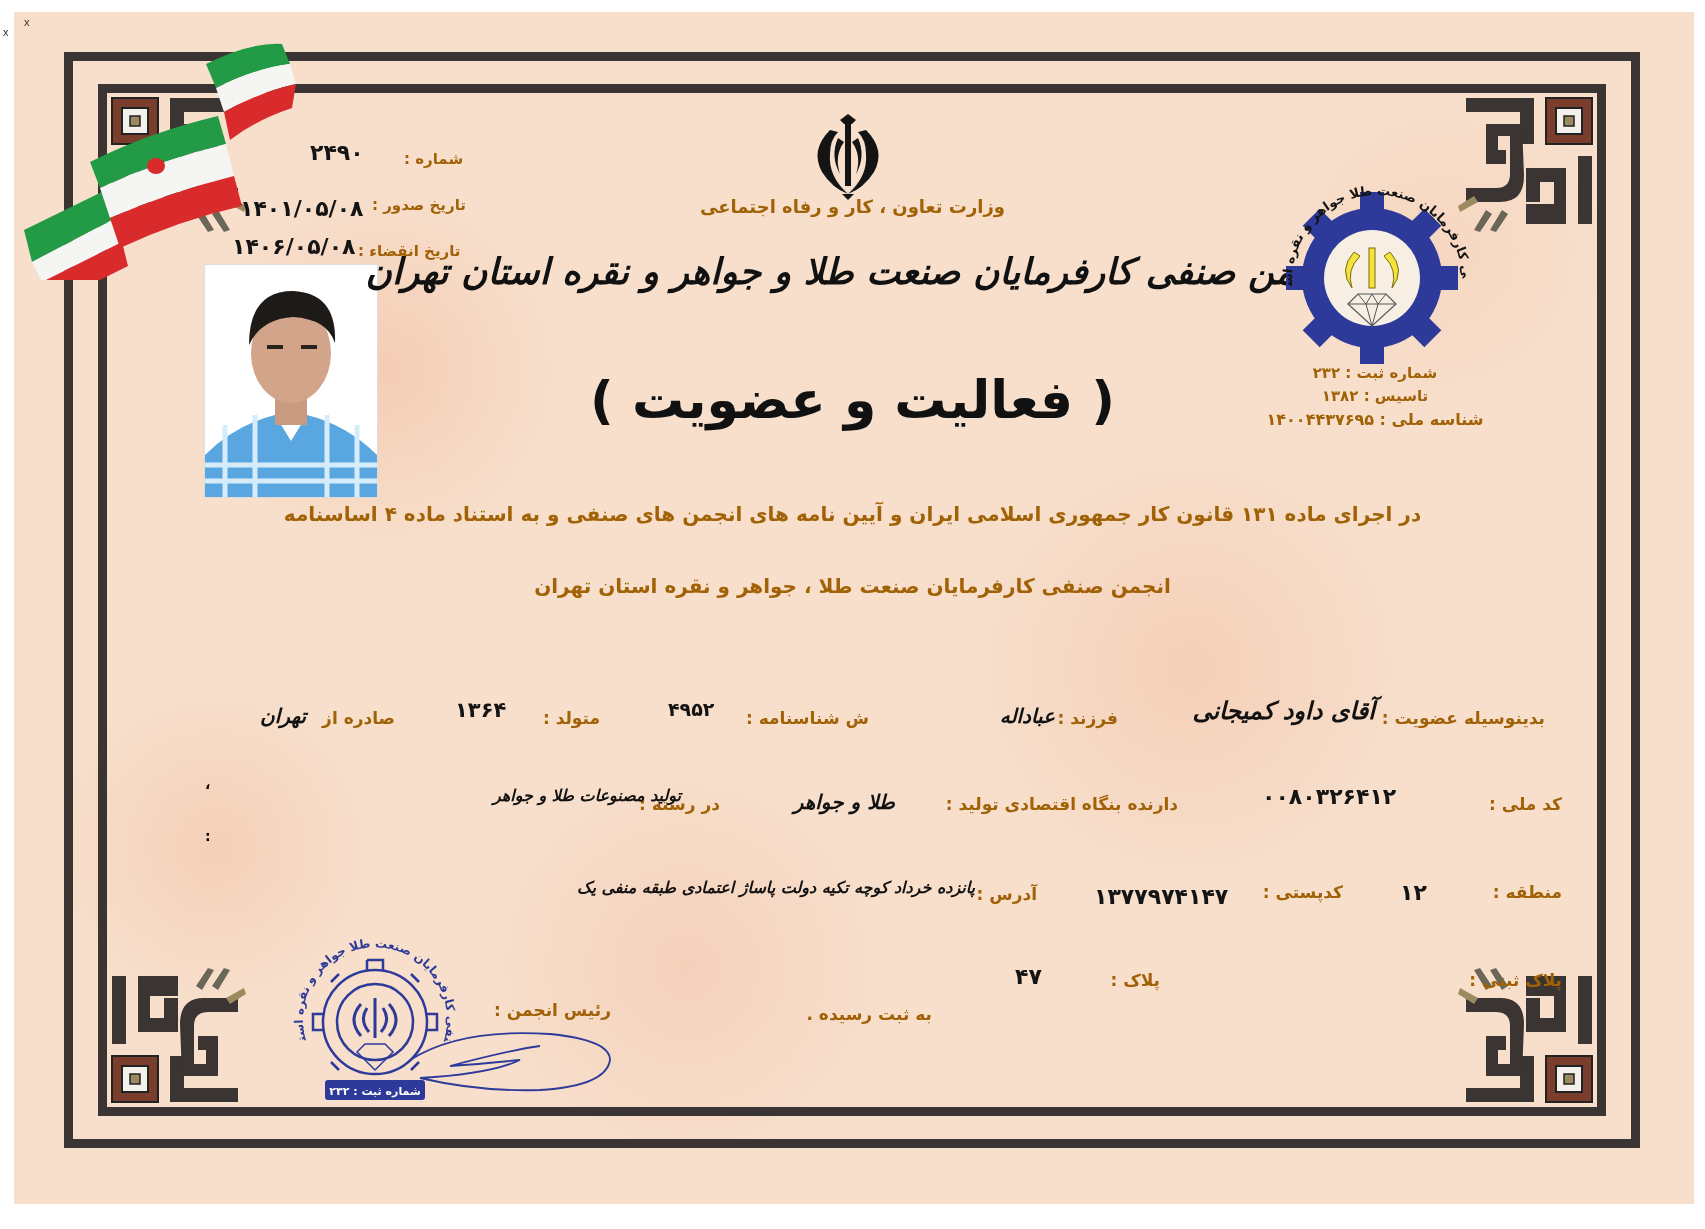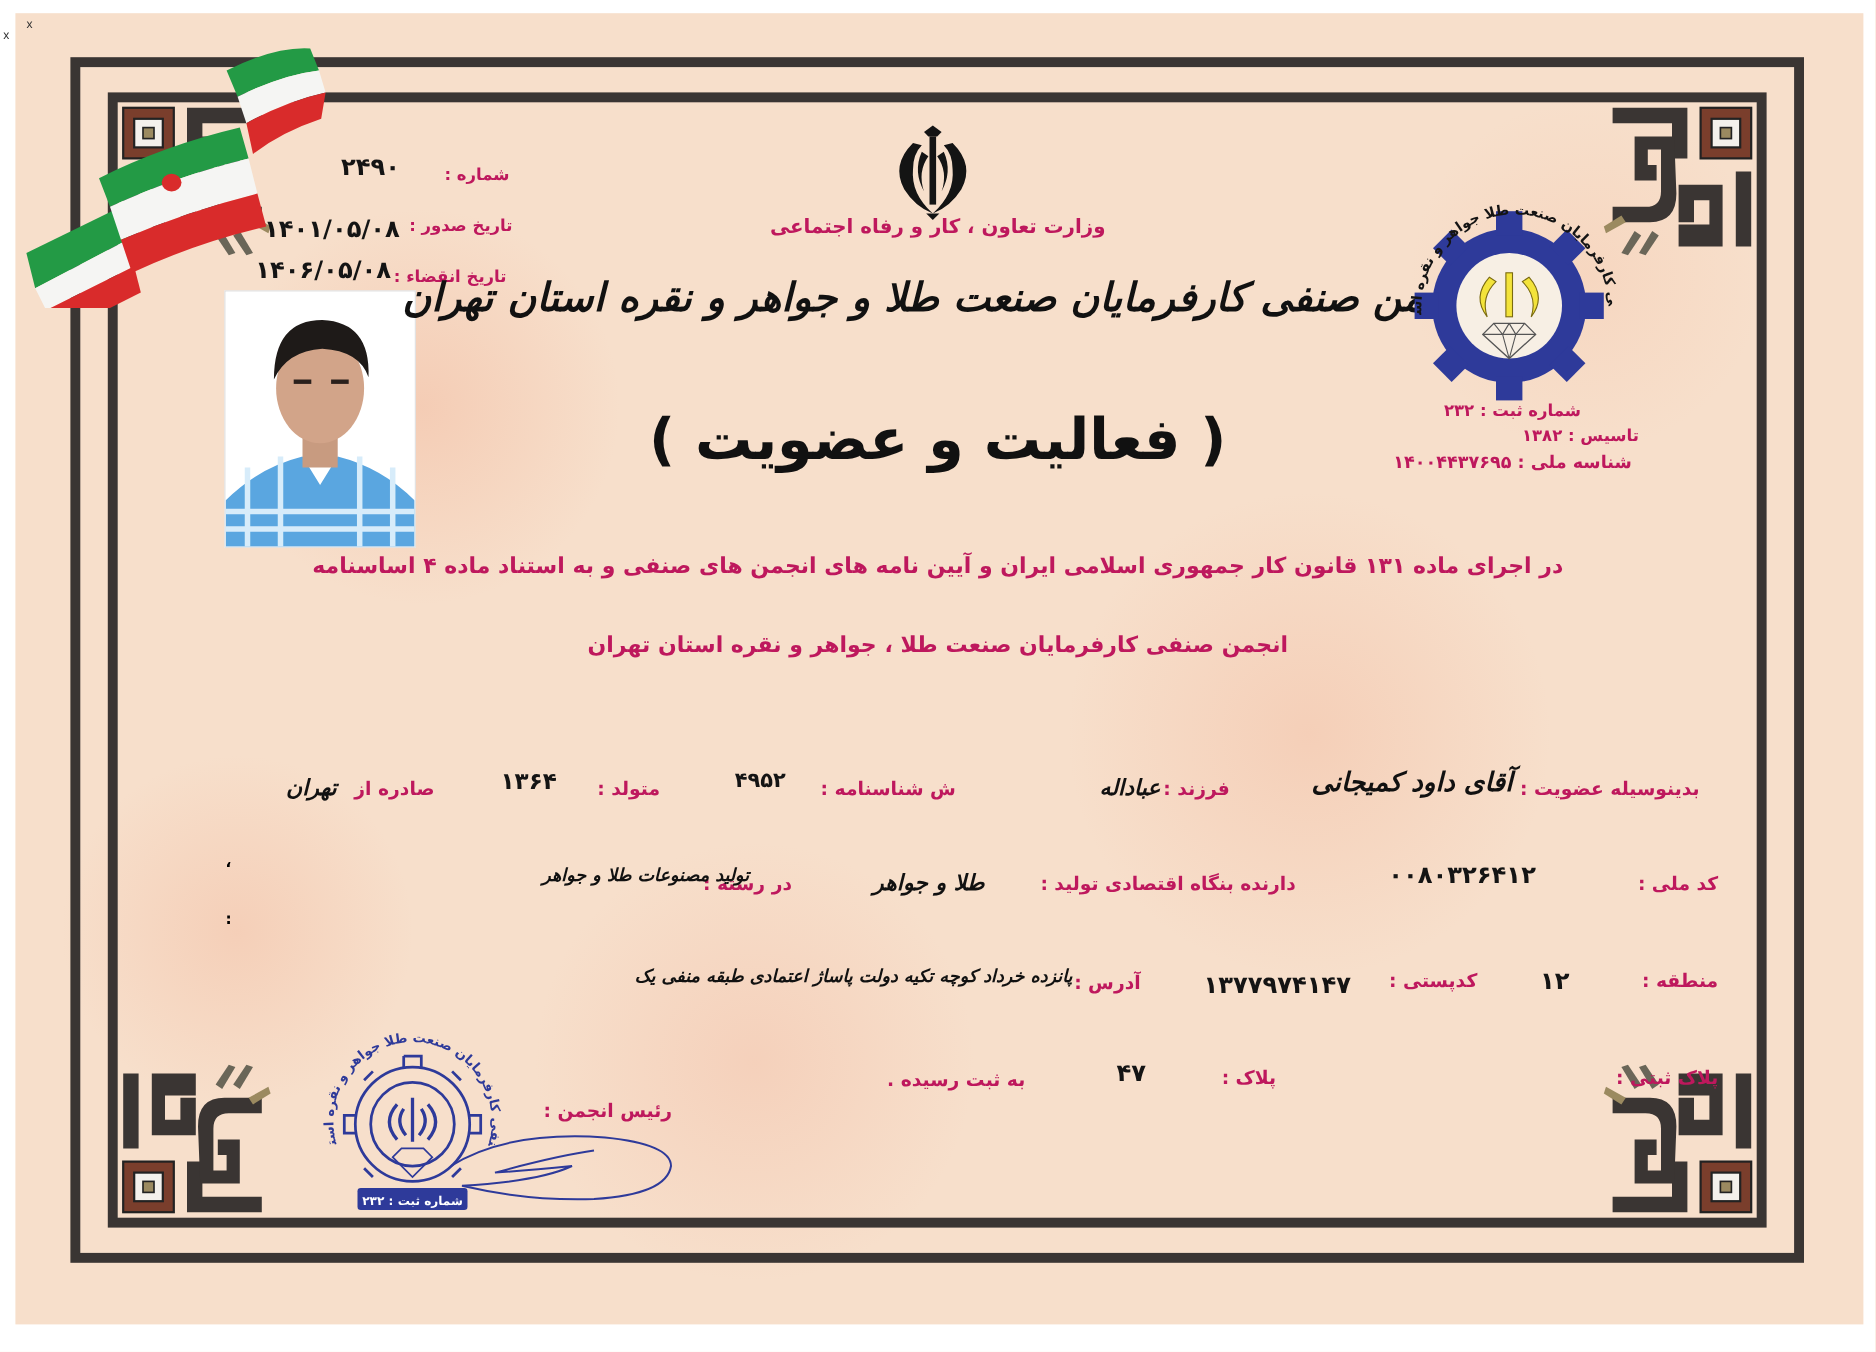--- a/index.html
+++ b/index.html
@@ -29,21 +29,21 @@
   }
   .corner { position: absolute; width: 150px; height: 150px; }
   .corner.tl { left: 98px; top: 84px; }
   .corner.tr { right: 99px; top: 84px; transform: scaleX(-1); }
   .corner.bl { left: 98px; bottom: 113px; transform: scaleY(-1); }
   .corner.br { right: 99px; bottom: 113px; transform: scale(-1,-1); }
 
   .rtl { direction: rtl; unicode-bidi: embed; }
   .abs { position: absolute; white-space: nowrap; }
   .bold { font-weight: bold; }
-  .label { font-family: "DejaVu Sans", sans-serif; font-weight: bold; color: #be185d; }
+  .label { font-family: "DejaVu Sans", sans-serif; font-weight: bold; color: #a16207; }
   .hand { font-family: "DejaVu Serif", serif; font-style: italic; font-weight: bold; color: #111; }
 
   .meta-label { font-size: 15px; }
   .meta-value { font-size: 22px; font-weight: bold; color: #141414; }
 
   .ribbon { position: absolute; left: 20px; top: 20px; width: 280px; height: 260px; }
 
   .photo {
     position: absolute; left: 204px; top: 264px; width: 172px; height: 232px;
     background: #ffffff; overflow: hidden; border: 1px solid #ddd;
@@ -207,21 +207,21 @@
   <text font-size="13" font-weight="bold" fill="#141414" font-family="DejaVu Sans, sans-serif" direction="rtl">
     <textPath href="#ringPath" startOffset="50%" text-anchor="middle">انجمن صنفی کارفرمایان صنعت طلا جواهر و نقره استان تهران</textPath>
   </text>
 </svg>
 
 <div class="logo-right-meta rtl label">
   <div style="text-align:center;">
     <span>شماره ثبت :</span>
     <span>۲۳۲</span>
   </div>
-  <div style="">
+  <div style="text-align:center;">
     <span>تاسیس :</span>
     <span>۱۳۸۲</span>
   </div>
   <div style="text-align:center;font-size:16px;">
     <span>شناسه ملی :</span>
     <span>۱۴۰۰۴۴۳۷۶۹۵</span>
   </div>
 </div>
 
 <div class="abs rtl label para1">در اجرای ماده ۱۳۱ قانون کار جمهوری اسلامی ایران و آیین نامه های انجمن های صنفی و به استناد ماده ۴ اساسنامه</div>
@@ -250,21 +250,21 @@
 <div class="abs rtl label field-label" style="right:143px;top:882px;">منطقه :</div>
 <div class="abs field-value-num" style="left:1400px;top:880px;">۱۲</div>
 <div class="abs rtl label field-label" style="right:362px;top:882px;">کدپستی :</div>
 <div class="abs field-value-num" style="left:1094px;top:884px;letter-spacing:2px;">۱۳۷۷۹۷۴۱۴۷</div>
 <div class="abs rtl label field-label" style="right:668px;top:884px;">آدرس :</div>
 <div class="abs rtl hand" style="right:730px;top:878px;font-size:16px;">پانزده خرداد کوچه تکیه دولت پاساژ اعتمادی طبقه منفی یک</div>
 
 <div class="abs rtl label field-label" style="right:143px;top:970px;">پلاک ثبتی :</div>
 <div class="abs rtl label field-label" style="right:545px;top:970px;">پلاک :</div>
 <div class="abs field-value-num" style="left:1015px;top:964px;">۴۷</div>
-<div class="abs rtl label field-label" style="right:773px;top:972px;">به ثبت رسیده .</div>
+<div class="abs rtl label field-label" style="right:773px;top:1004px;">به ثبت رسیده .</div>
 
 <div class="abs rtl label" style="left:494px;top:1000px;font-size:17px;">رئیس انجمن :</div>
 
 <svg class="stamp" viewBox="0 0 170 175">
   <defs>
     <path id="stampRing" d="M16 110 A72 72 0 1 1 154 110"></path>
   </defs>
   <g transform="translate(85 92)" fill="none" stroke="#2e3a9a" stroke-width="2.5">
     <circle r="52"></circle>
     <circle r="38"></circle>

